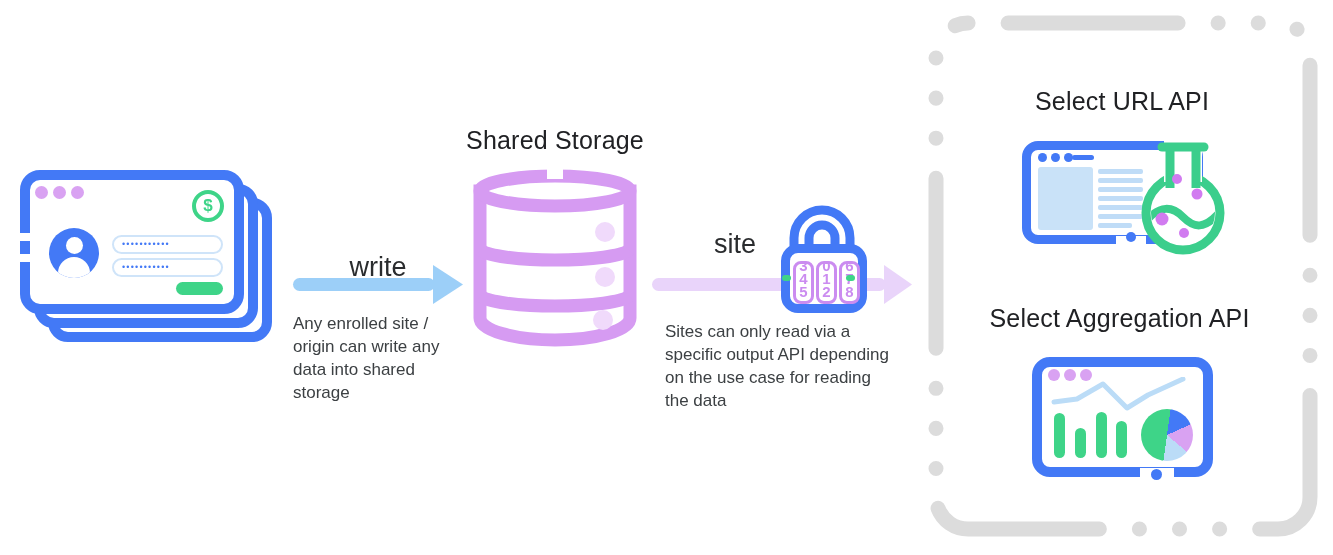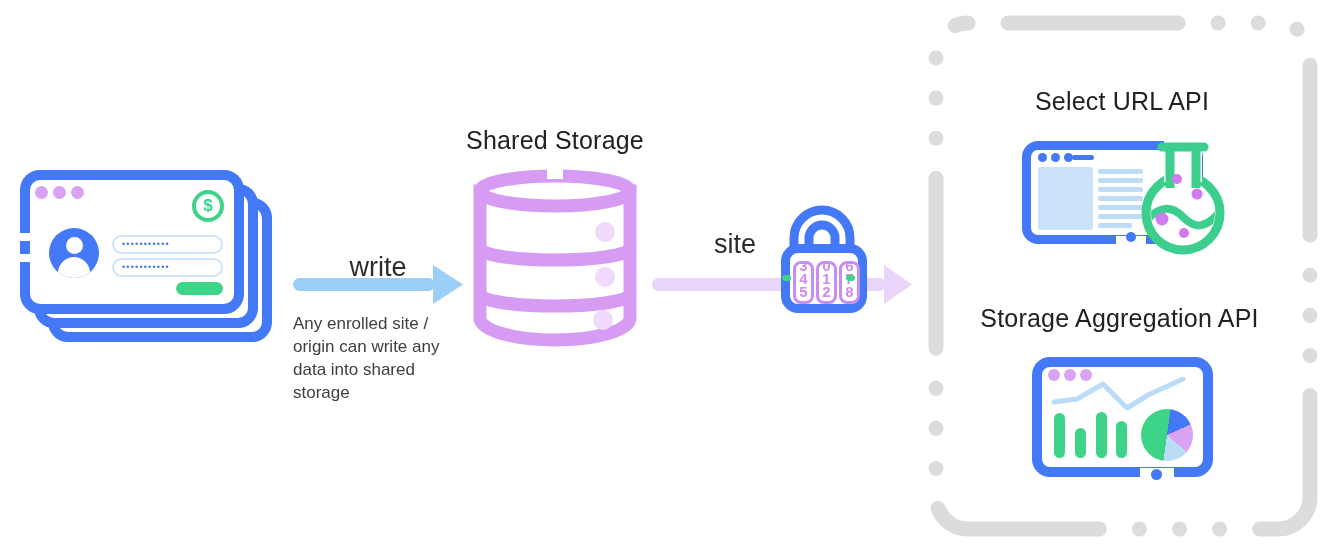--- a/index.html
+++ b/index.html
@@ -114,20 +114,21 @@
   <div class="abs border-gap z3" style="left:18px;top:233px;width:13px;height:8px;"></div>
   <div class="abs border-gap z3" style="left:18px;top:254px;width:13px;height:8px;"></div>
   <div class="abs border-dot z3" style="left:20px;top:242px;width:10px;height:10px;"></div>
 
   <div class="abs flowlabel z2" style="left:333px;top:228px;width:90px;margin-top:24px;">write</div>
   <div class="abs heading z2" style="left:455px;top:126px;width:200px;">Shared Storage</div>
 
   <div class="abs caption z2" style="left:293px;top:312px;width:172px;">Any enrolled site / origin can write any data into shared storage</div>
 
   <div class="abs flowlabel z2" style="left:687px;top:229px;width:96px;">site</div>
+  <div class="abs caption z2" style="left:665px;top:320px;width:226px;">Sites can only read via a specific output API depending on the use case for reading the data</div>
 
   <div class="abs lockbody z2">
     <div class="wheels">
       <div class="wheel">
         <div class="col">
           <div class="digit">3</div>
           <div class="digit">4</div>
           <div class="digit">5</div>
         </div>
       </div>
@@ -183,21 +184,21 @@
     <path d="M1170 150 V188" stroke="#3BCE8C" stroke-width="9" fill="none"></path>
     <path d="M1196 150 V188" stroke="#3BCE8C" stroke-width="9" fill="none"></path>
     <path d="M1162 147 H1204" stroke="#3BCE8C" stroke-width="9" stroke-linecap="round" fill="none"></path>
     <path d="M1146 221 C1160 205 1172 206 1183 217 S1204 230 1220 212" clip-path="url(#bulbclip)" stroke="#3BCE8C" stroke-width="8" fill="none" stroke-linecap="round"></path>
     <circle cx="1177" cy="179" r="5" fill="#D17BF0"></circle>
     <circle cx="1197" cy="194" r="5.5" fill="#D17BF0"></circle>
     <circle cx="1162" cy="219" r="6.5" fill="#D17BF0"></circle>
     <circle cx="1184" cy="233" r="5" fill="#D17BF0"></circle>
   </svg>
 
-  <div class="abs heading z2" style="left:962px;top:304px;width:315px;">Storage Aggregation API</div>
+  <div class="abs heading z2" style="left:962px;top:304px;width:315px;">Select Aggregation API</div>
   <div class="abs window thick z2" style="left:1032px;top:357px;width:181px;height:120px;">
     <div class="abs dotrow" style="left:6px;top:2px;gap:4px;">
       <div class="dot purple sm"></div>
       <div class="dot purple sm"></div>
       <div class="dot purple sm"></div>
     </div>
     <svg class="abs" style="left:5px;top:10px;" width="150" height="55" viewBox="0 0 150 55">
       <polyline points="7,25 30,22 56,7 80,31 101,18 136,2" fill="none" stroke="#BBDCF7" stroke-width="5" stroke-linecap="round" stroke-linejoin="round"></polyline>
     </svg>
     <div class="bar" style="left:12px;top:46px;height:45px;"></div>

